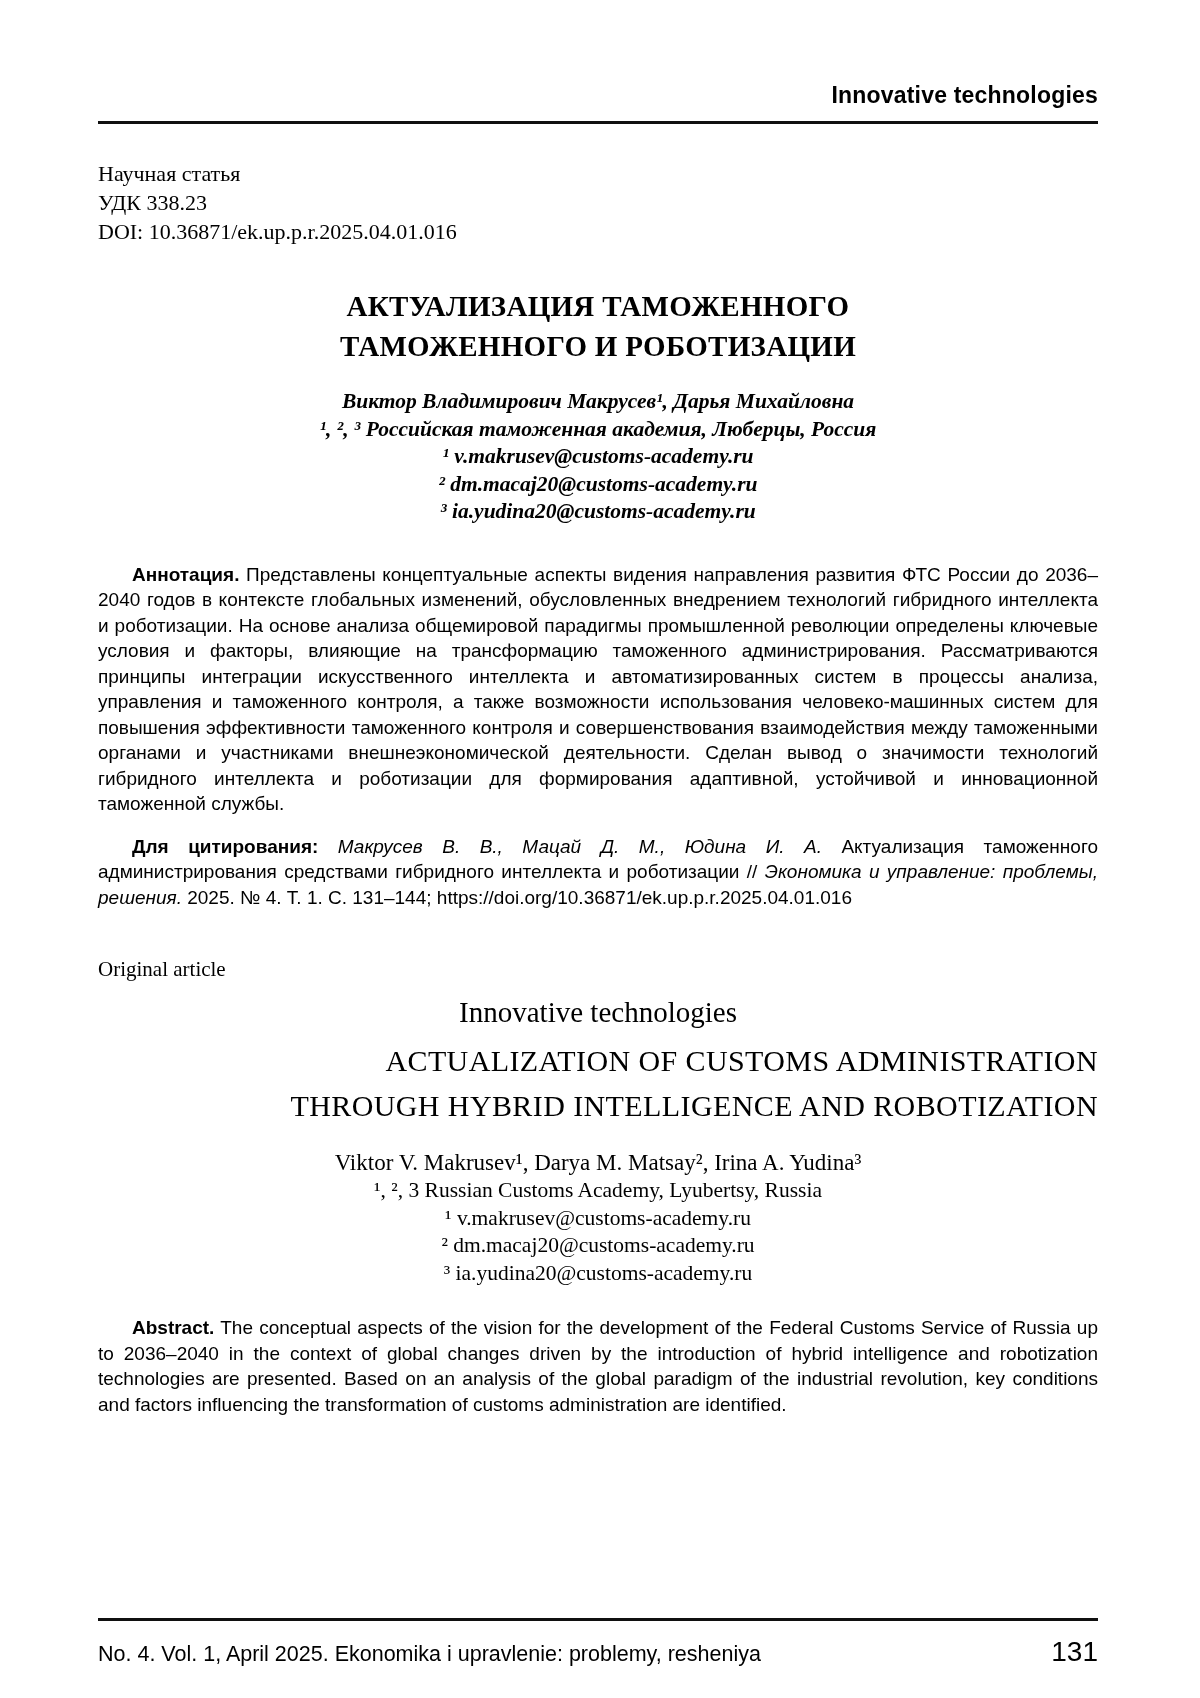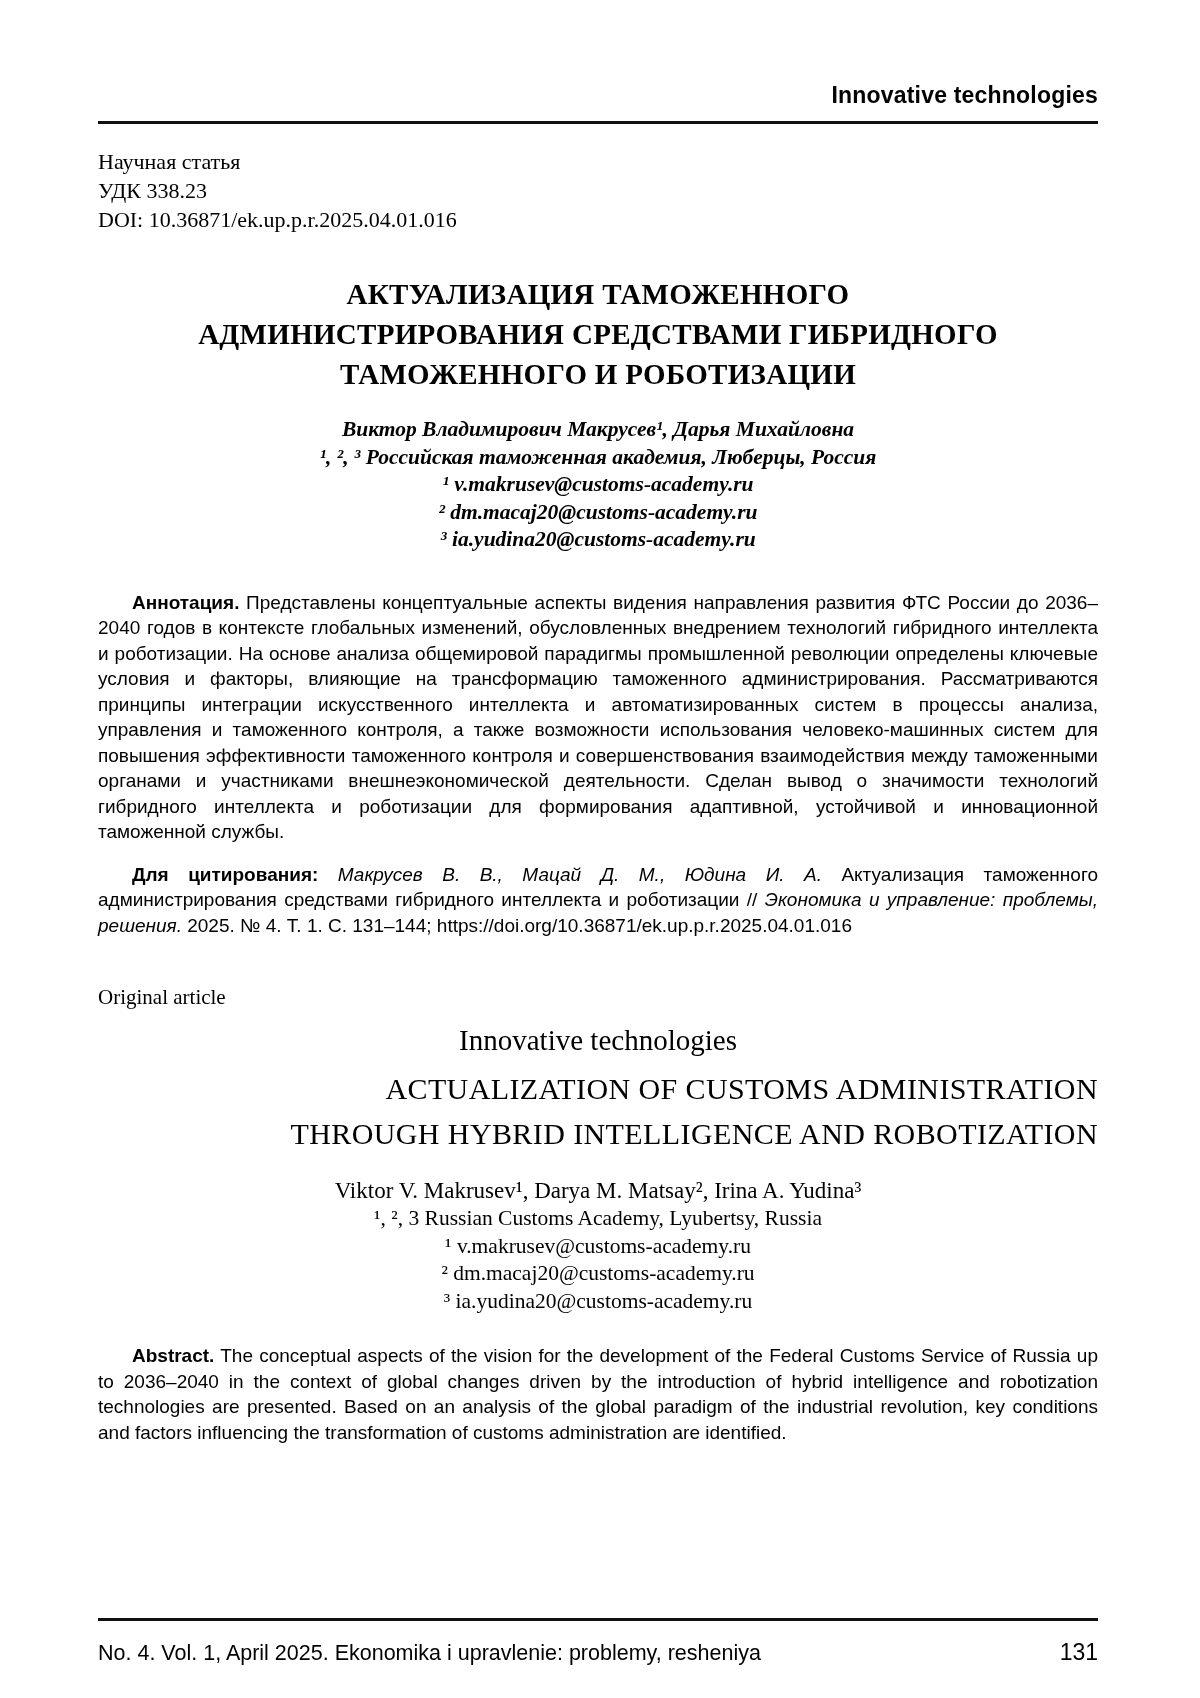--- a/index.html
+++ b/index.html
@@ -11,21 +11,21 @@
   }
   .page { padding: 0 102px 0 98px; box-sizing: border-box; }
 
   .header-label {
     margin-top: 82px; text-align: right;
     font: bold 23px/1.15 "Liberation Sans", sans-serif;
     letter-spacing: 0.2px;
   }
   .rule { height: 3px; background: #101010; margin-top: 13px; }
 
-  .meta { margin-top: 23px; font: 22px/29px "Liberation Serif", serif; }
+  .meta { margin-top: 35px; font: 22px/29px "Liberation Serif", serif; }
   .meta div { margin: 0; }
 
   .ru-title {
     margin-top: 40px; text-align: center;
     font: bold 29px/40px "Liberation Serif", serif;
     letter-spacing: 0.3px;
   }
 
   .ru-authors {
     margin-top: 22px; text-align: center;
@@ -58,39 +58,38 @@
   .abstract { margin-top: 28px; }
 
   .footer {
     position: absolute; left: 98px; right: 102px; top: 1618px;
   }
   .footer-row {
     display: flex; justify-content: space-between; align-items: baseline;
     margin-top: 18px;
     font: 21.5px/26px "Liberation Sans", sans-serif;
   }
-  .page-number { font-size: 23px; }
+  .page-number { font-size: 28px; }
 </style>
 </head>
 <body>
 
 <div class="page">
 
   <div class="header-label">Innovative technologies</div>
   <div class="rule"></div>
 
   <div class="meta">
     <div>Научная статья</div>
     <div>УДК 338.23</div>
     <div>DOI: 10.36871/ek.up.p.r.2025.04.01.016</div>
   </div>
 
   <div class="ru-title">
     <div>АКТУАЛИЗАЦИЯ ТАМОЖЕННОГО</div>
-    <div>АДМИНИСТРИРОВАНИЯ СРЕДСТВАМИ ГИБРИДНОГО</div>
     <div>ТАМОЖЕННОГО И РОБОТИЗАЦИИ</div>
   </div>
 
   <div class="ru-authors">
     <div>Виктор Владимирович Макрусев¹, Дарья Михайловна</div>
     <div>¹, ², ³ Российская таможенная академия, Люберцы, Россия</div>
     <div>¹ v.makrusev@customs-academy.ru</div>
     <div>² dm.macaj20@customs-academy.ru</div>
     <div>³ ia.yudina20@customs-academy.ru</div>
   </div>

